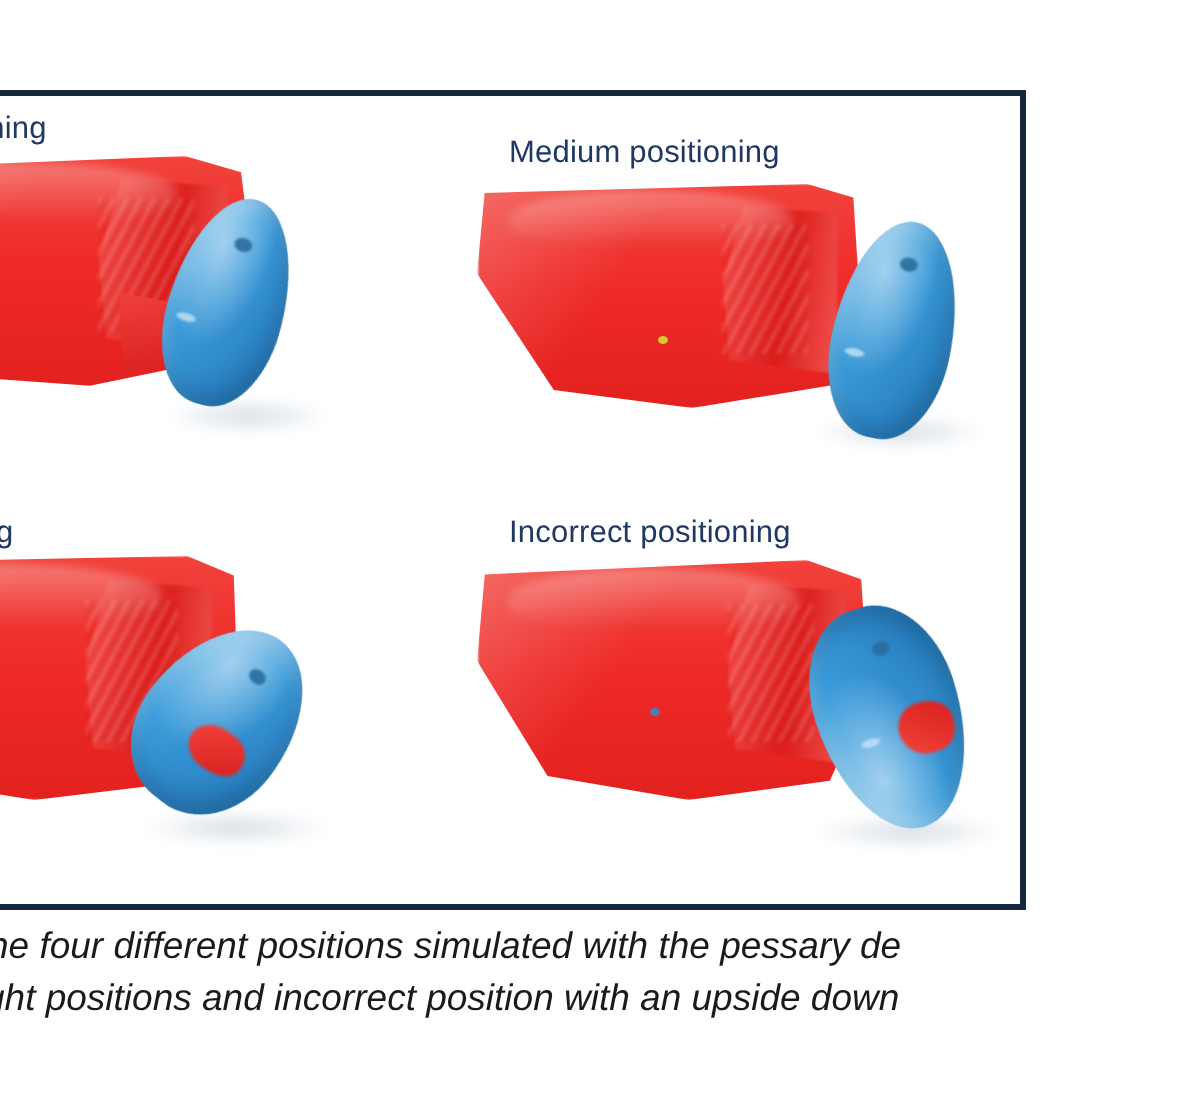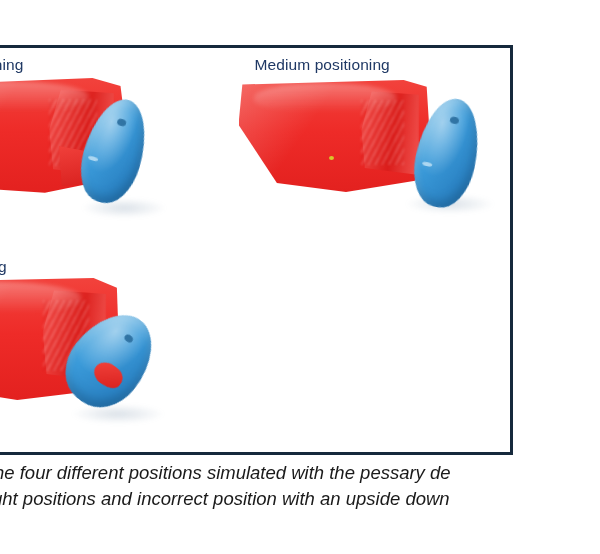--- a/index.html
+++ b/index.html
@@ -33,21 +33,21 @@
     position: absolute;
     inset: 0;
   }
   .panel {
     position: absolute;
     width: 50%;
     height: 50%;
     box-sizing: border-box;
   }
   .panel.tl { left: 0;    top: 0; }
-  .panel.tr { left: 50%;  top: 0; }
+  .panel.tr { left: 50%;  top: 12px; }
   .panel.bl { left: 0;    top: 50%; }
   .panel.br { left: 50%;  top: 50%; }
 
   .panel-label {
     position: absolute;
     top: 8px;
     left: 14px;
     font-size: 15.5px;
     color: #1f3864;
     letter-spacing: 0.1px;
@@ -244,20 +244,36 @@
           <div class="organ-ridge"></div>
         </div>
         <div class="soft-shadow" style="left:108px; top:128px; width:94px; height:20px;"></div>
         <div class="pessary" style="left:110px; top:34px; width:74px; height:100px; transform: rotate(38deg);">
           <div class="hole" style="left:34px; top:18px;"></div>
           <div class="red-window" style="left:30px; top:52px; width:30px; height:22px;"></div>
         </div>
       </div>
     </div>
 
+    <div class="panel br">
+      <div class="panel-label">Incorrect positioning</div>
+      <div class="render">
+        <div class="organ" style="left:2px; top:4px; width:196px; height:120px;
+                    clip-path: polygon(2% 6%, 84% 0%, 98% 8%, 100% 56%, 90% 92%, 54% 100%, 18% 90%, 0% 42%);">
+          <div class="organ-ridge"></div>
+        </div>
+        <div class="marker blue-marker" style="left:88px; top:78px;"></div>
+        <div class="soft-shadow" style="left:170px; top:130px; width:96px; height:20px;"></div>
+        <div class="pessary" style="left:172px; top:26px; width:72px; height:114px; transform: rotate(-18deg) scaleY(-1);">
+          <div class="hole" style="left:38px; top:88px;"></div>
+          <div class="red-window" style="left:38px; top:34px; width:28px; height:26px;"></div>
+          <div class="slit" style="left:18px; top:46px;"></div>
+        </div>
+      </div>
+    </div>
 
   </div>
 </div>
 
 <div id="caption">
   <span class="cap-line l1">he four different positions simulated with the pessary de</span>
   <span class="cap-line l2">ght positions and incorrect position with an upside down</span>
 </div>
 
 </body></html>

